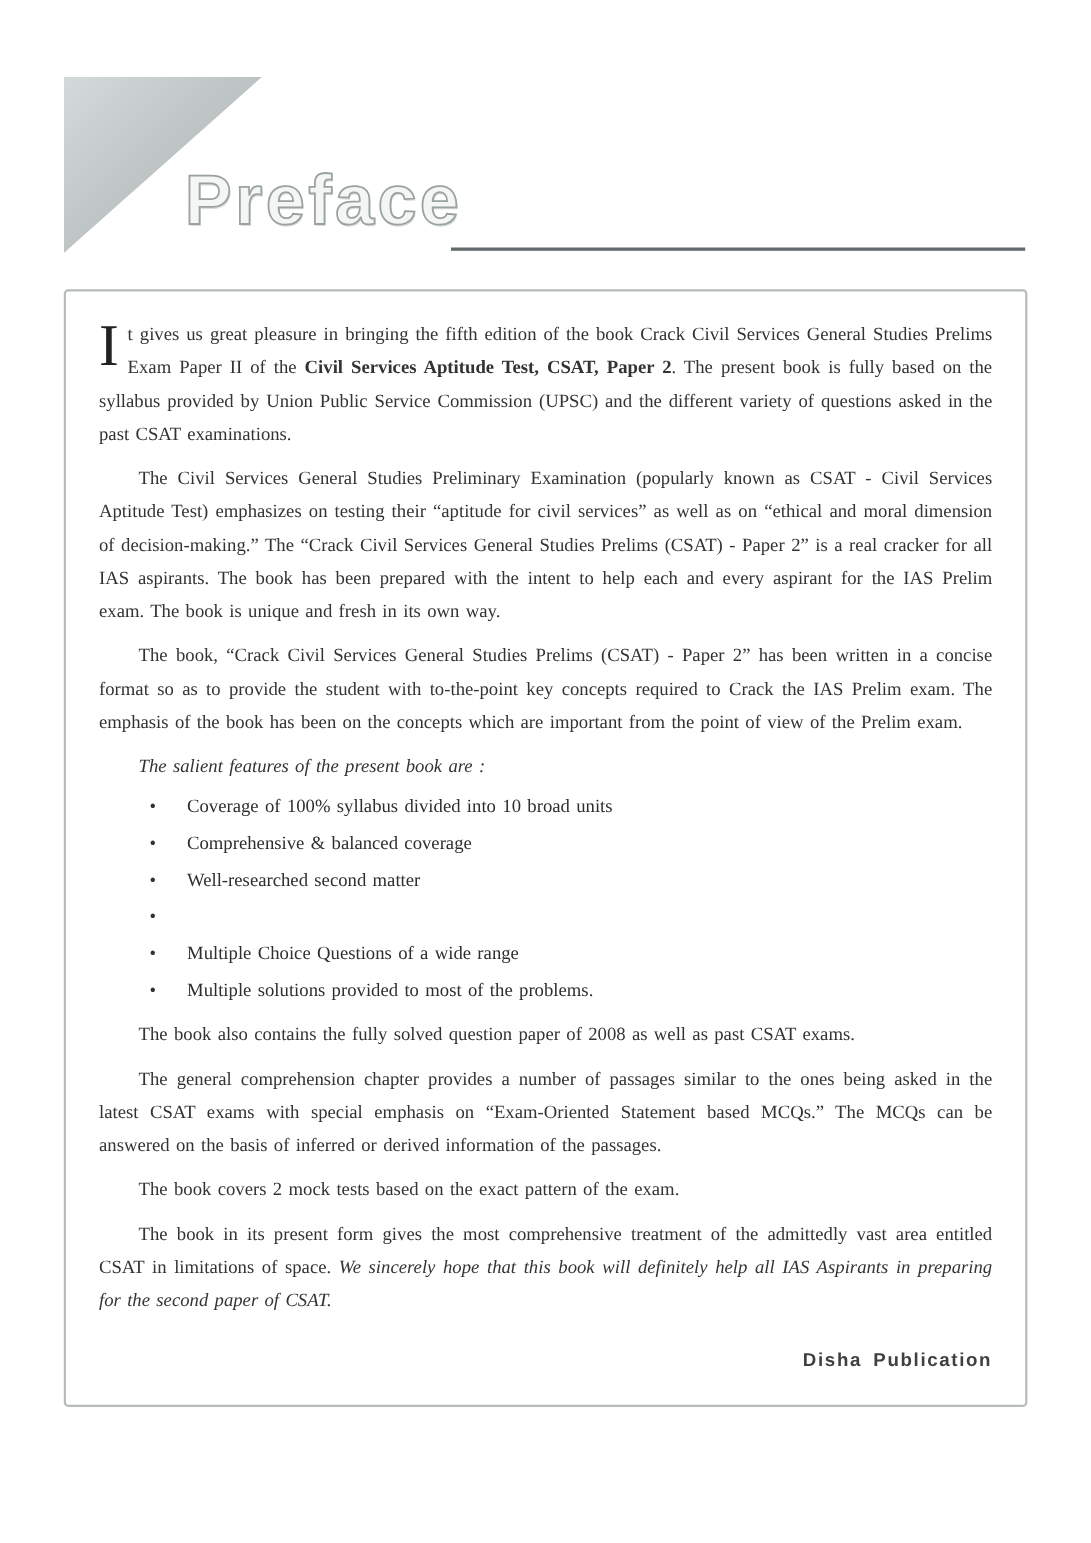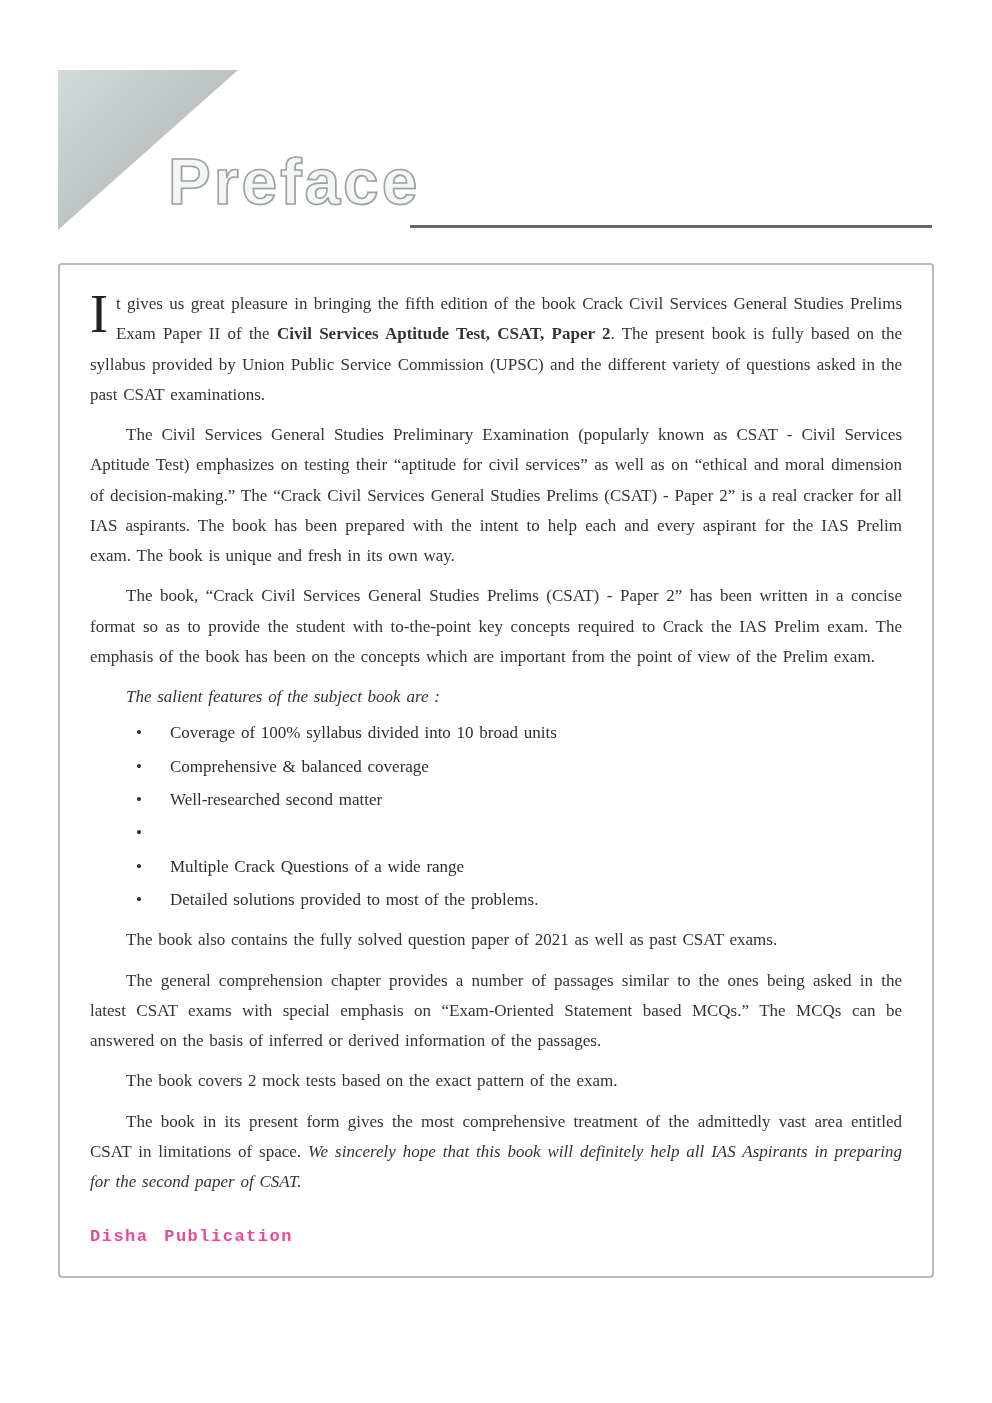--- a/index.html
+++ b/index.html
@@ -87,26 +87,27 @@
     word-spacing: 1.5px;
   }
   .feature .marker {
     width: 34px;
     flex: 0 0 34px;
     color: #333;
   }
 
   .signature {
     margin-top: 30px;
-    font-family: Liberation Mono, monospace;
+    text-align: right;
+    font-family: Liberation Sans, sans-serif;
     font-weight: bold;
     font-size: 17px;
     letter-spacing: 1.5px;
     word-spacing: 4px;
-    color: #ec4899;
+    color: #404040;
   }
 </style>
 </head>
 <body>
 
 <div class="page">
 
   <div class="deco-triangle"></div>
 
   <h1 class="title">Preface</h1>
@@ -115,49 +116,49 @@
   <div class="content-box">
 
     <p class="para">
       <span class="dropcap">I</span><span>t gives us great pleasure in bringing the fifth edition of the book Crack Civil Services General Studies Prelims Exam Paper II of the </span><strong>Civil Services Aptitude Test, CSAT, Paper 2</strong><span>. The present book is fully based on the syllabus provided by Union Public Service Commission (UPSC) and the different variety of questions asked in the past CSAT examinations.</span>
     </p>
 
     <p class="para indent">The Civil Services General Studies Preliminary Examination (popularly known as CSAT - Civil Services Aptitude Test) emphasizes on testing their “aptitude for civil services” as well as on “ethical and moral dimension of decision-making.” The “Crack Civil Services General Studies Prelims (CSAT) - Paper 2” is a real cracker for all IAS aspirants. The book has been prepared with the intent to help each and every aspirant for the IAS Prelim exam. The book is unique and fresh in its own way.</p>
 
     <p class="para indent">The book, “Crack Civil Services General Studies Prelims (CSAT) - Paper 2” has been written in a concise format so as to provide the student with to-the-point key concepts required to Crack the IAS Prelim exam. The emphasis of the book has been on the concepts which are important from the point of view of the Prelim exam.</p>
 
-    <p class="para indent italic features-intro">The salient features of the subject book are :</p>
+    <p class="para indent italic features-intro">The salient features of the present book are :</p>
 
     <ul class="features">
       <li class="feature">
         <span class="marker">•</span>
         <span class="feature-text">Coverage of 100% syllabus divided into 10 broad units</span>
       </li>
       <li class="feature">
         <span class="marker">•</span>
         <span class="feature-text">Comprehensive &amp; balanced coverage</span>
       </li>
       <li class="feature">
         <span class="marker">•</span>
         <span class="feature-text">Well-researched second matter</span>
       </li>
       <li class="feature">
         <span class="marker">•</span>
       </li>
       <li class="feature">
         <span class="marker">•</span>
-        <span class="feature-text">Multiple Crack Questions of a wide range</span>
+        <span class="feature-text">Multiple Choice Questions of a wide range</span>
       </li>
       <li class="feature">
         <span class="marker">•</span>
-        <span class="feature-text">Detailed solutions provided to most of the problems.</span>
+        <span class="feature-text">Multiple solutions provided to most of the problems.</span>
       </li>
     </ul>
 
-    <p class="para indent">The book also contains the fully solved question paper of 2021 as well as past CSAT exams.</p>
+    <p class="para indent">The book also contains the fully solved question paper of 2008 as well as past CSAT exams.</p>
 
     <p class="para indent">The general comprehension chapter provides a number of passages similar to the ones being asked in the latest CSAT exams with special emphasis on “Exam-Oriented Statement based MCQs.” The MCQs can be answered on the basis of inferred or derived information of the passages.</p>
 
     <p class="para indent">The book covers 2 mock tests based on the exact pattern of the exam.</p>
 
     <p class="para indent">
       <span>The book in its present form gives the most comprehensive treatment of the admittedly vast area entitled CSAT in limitations of space. </span><span class="italic">We sincerely hope that this book will definitely help all IAS Aspirants in preparing for the second paper of CSAT.</span>
     </p>
 
     <div class="signature">Disha Publication</div>

